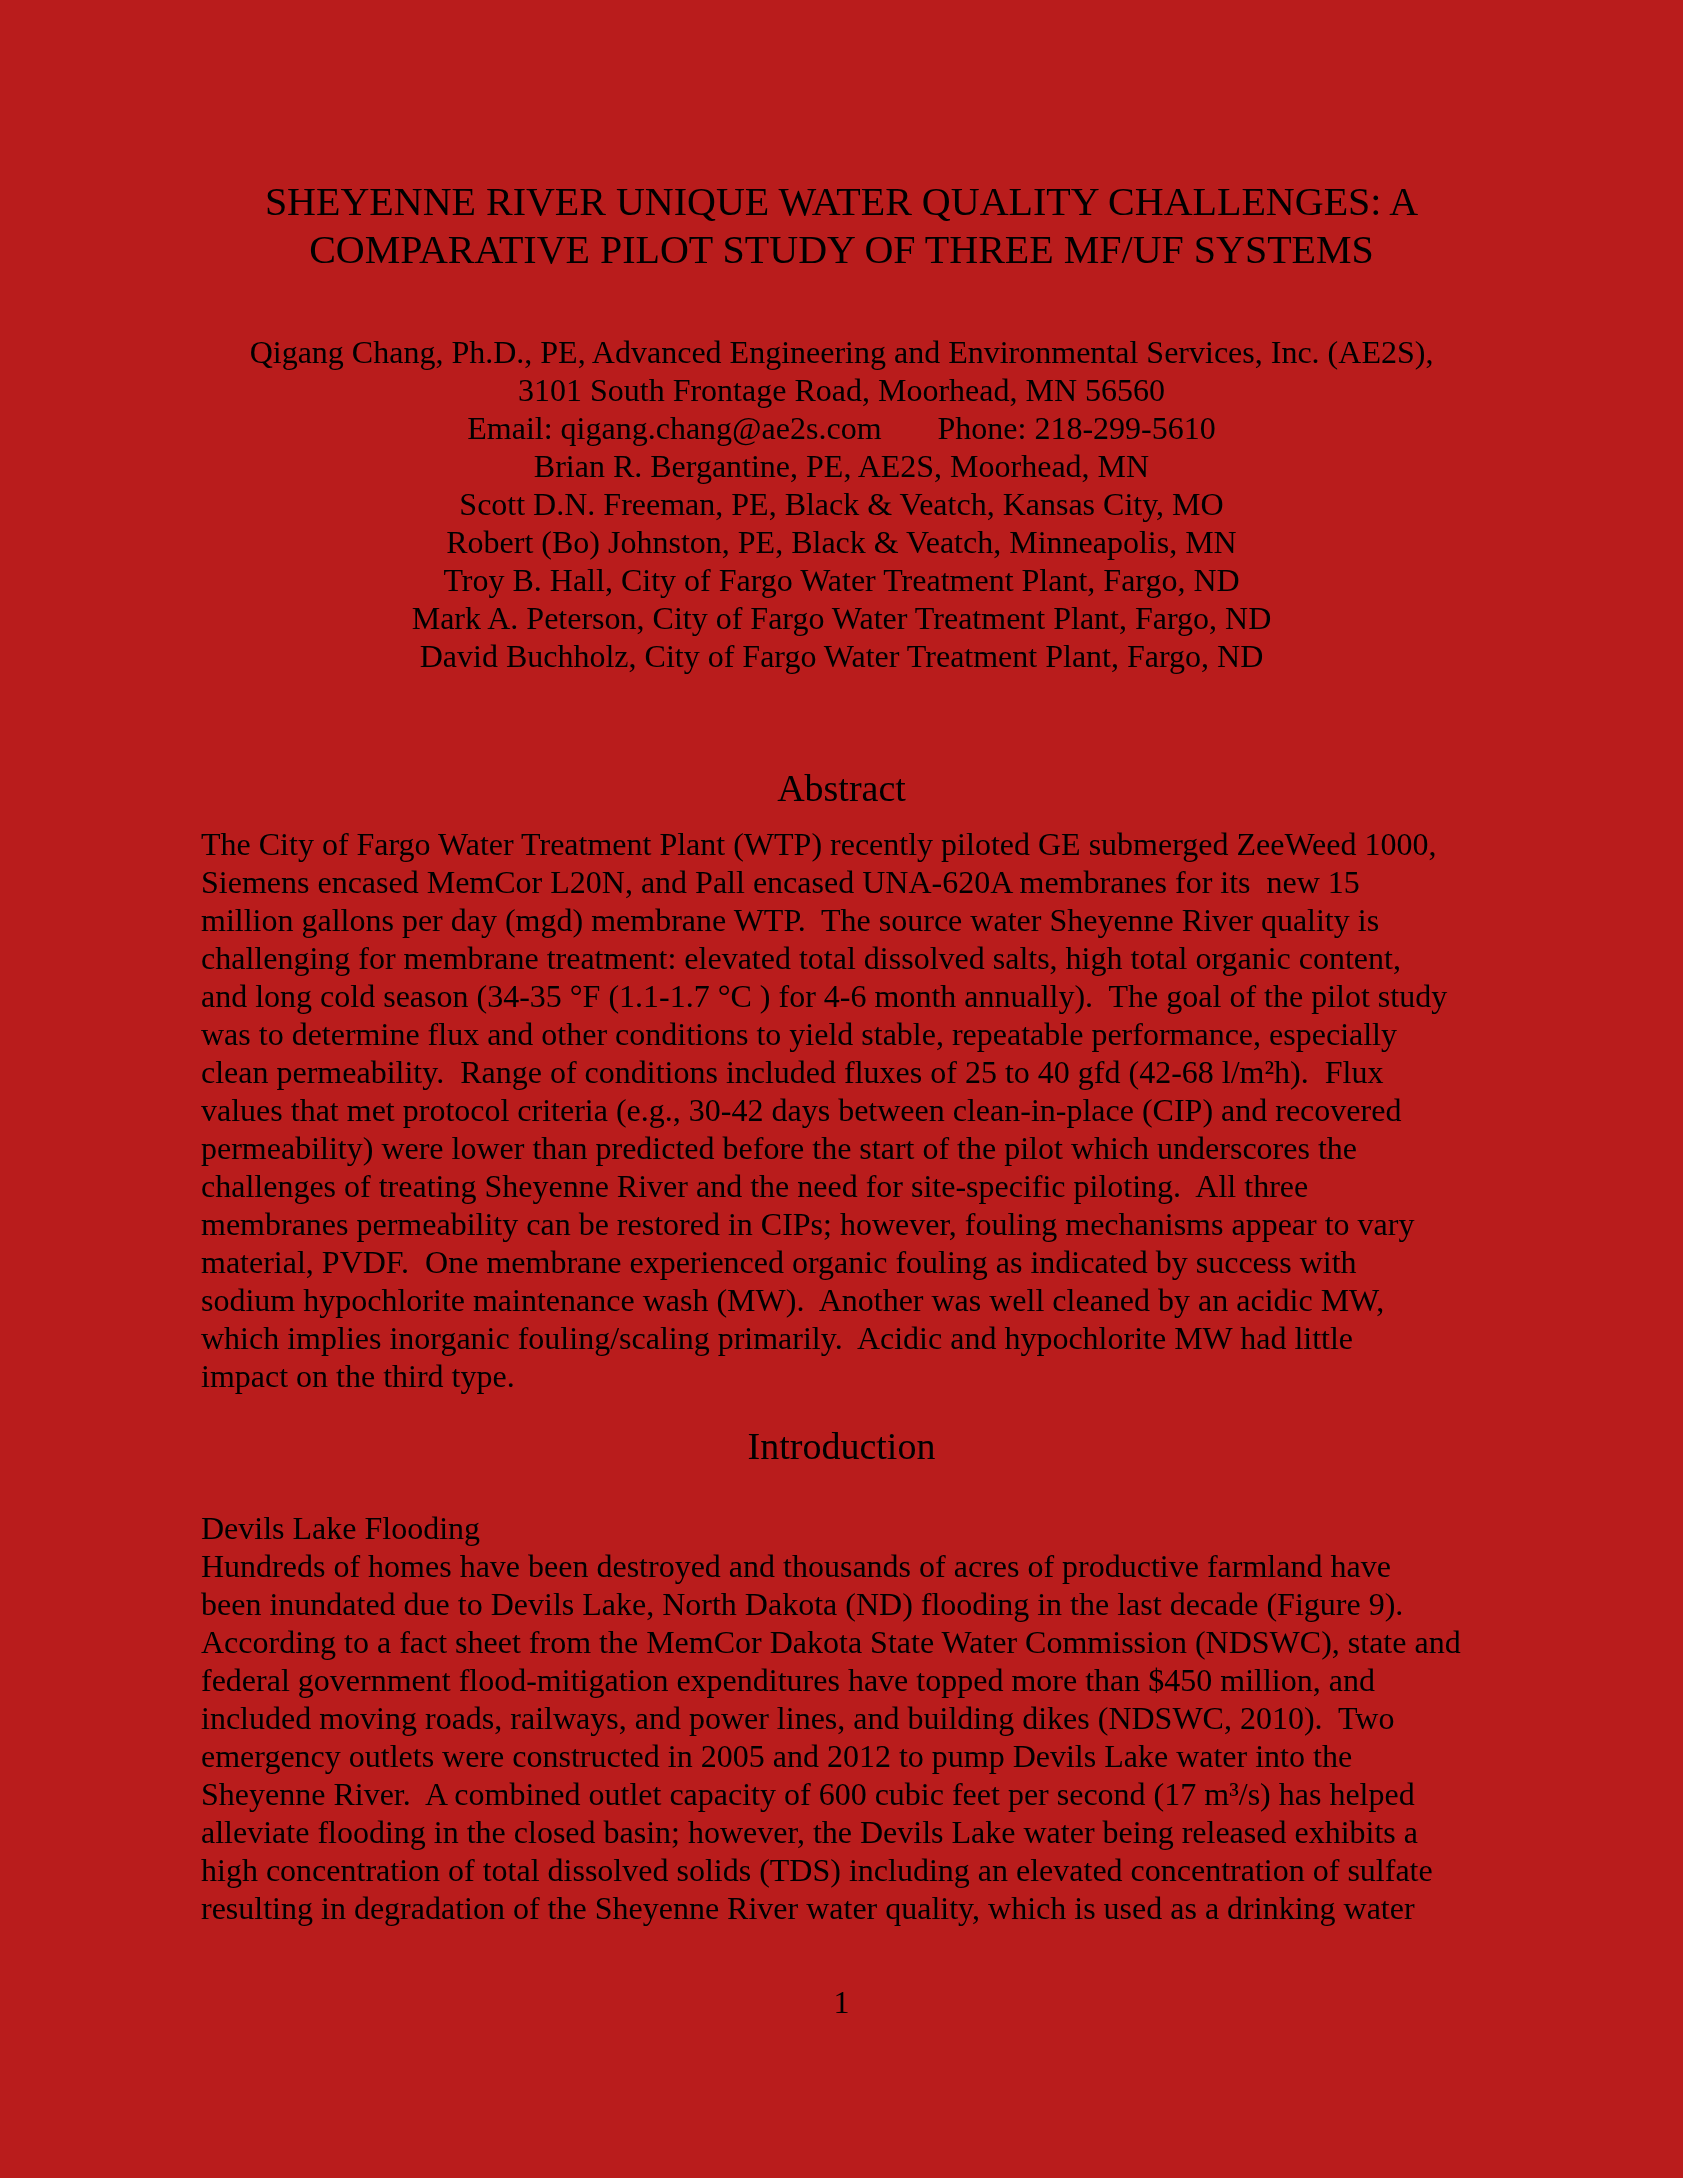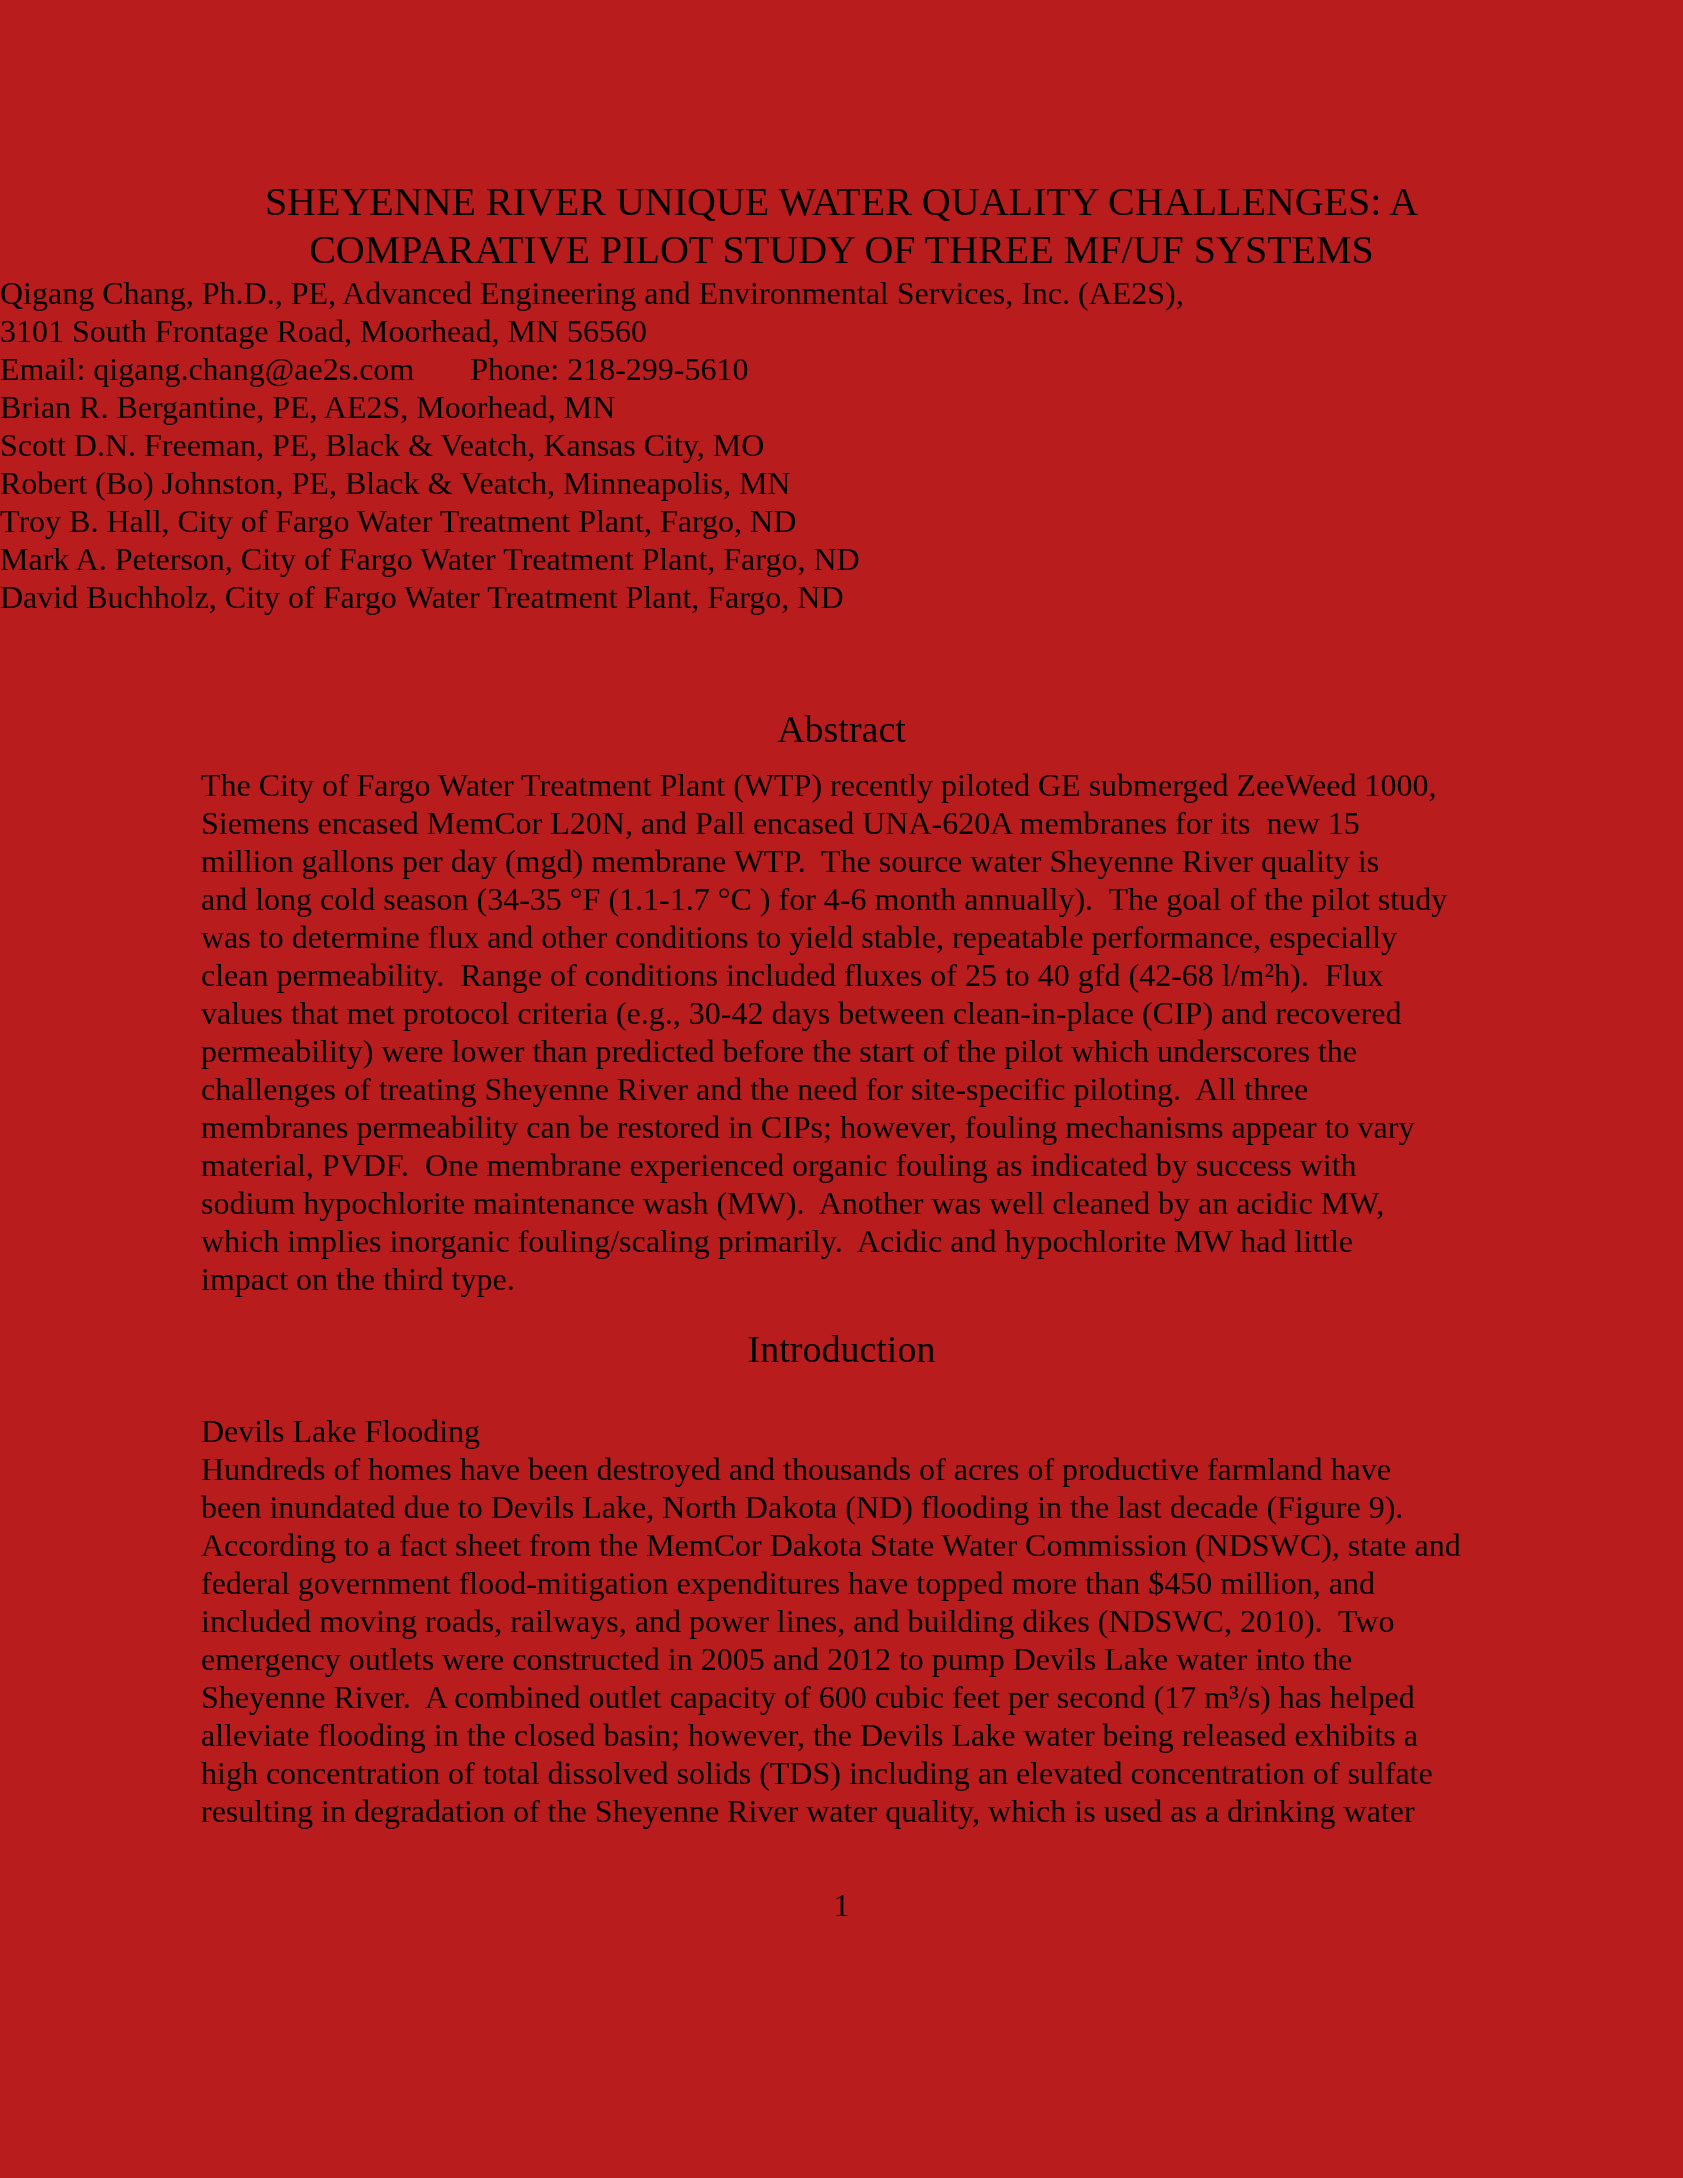--- a/index.html
+++ b/index.html
@@ -15,22 +15,24 @@
     padding-top: 178px;
     overflow: hidden;
   }
   .line { white-space: pre; }
   .title-block {
     font-size: 40px;
     line-height: 48px;
     text-align: center;
   }
   .authors {
+    margin-top: 59px;
     font-size: 32px;
     line-height: 38px;
+    text-align: center;
   }
   .section-heading {
     margin: 0;
     margin-top: 90px;
     font-size: 38px;
     line-height: 46px;
     font-weight: normal;
     text-align: center;
   }
   #introduction-heading { margin-top: 28px; }
@@ -70,20 +72,21 @@
       <div class="line">Mark A. Peterson, City of Fargo Water Treatment Plant, Fargo, ND</div>
       <div class="line">David Buchholz, City of Fargo Water Treatment Plant, Fargo, ND</div>
     </section>
 
   <h2 class="section-heading" id="abstract-heading">Abstract</h2>
 
   <section class="body-text" id="abstract-body">
       <div class="line">The City of Fargo Water Treatment Plant (WTP) recently piloted GE submerged ZeeWeed 1000,</div>
       <div class="line">Siemens encased MemCor L20N, and Pall encased UNA-620A membranes for its  new 15</div>
       <div class="line">million gallons per day (mgd) membrane WTP.  The source water Sheyenne River quality is</div>
+      <div class="line">challenging for membrane treatment: elevated total dissolved salts, high total organic content,</div>
       <div class="line">and long cold season (34-35 °F (1.1-1.7 °C ) for 4-6 month annually).  The goal of the pilot study</div>
       <div class="line">was to determine flux and other conditions to yield stable, repeatable performance, especially</div>
       <div class="line">clean permeability.  Range of conditions included fluxes of 25 to 40 gfd (42-68 l/m²h).  Flux</div>
       <div class="line">values that met protocol criteria (e.g., 30-42 days between clean-in-place (CIP) and recovered</div>
       <div class="line">permeability) were lower than predicted before the start of the pilot which underscores the</div>
       <div class="line">challenges of treating Sheyenne River and the need for site-specific piloting.  All three</div>
       <div class="line">membranes permeability can be restored in CIPs; however, fouling mechanisms appear to vary</div>
       <div class="line">material, PVDF.  One membrane experienced organic fouling as indicated by success with</div>
       <div class="line">sodium hypochlorite maintenance wash (MW).  Another was well cleaned by an acidic MW,</div>
       <div class="line">which implies inorganic fouling/scaling primarily.  Acidic and hypochlorite MW had little</div>

